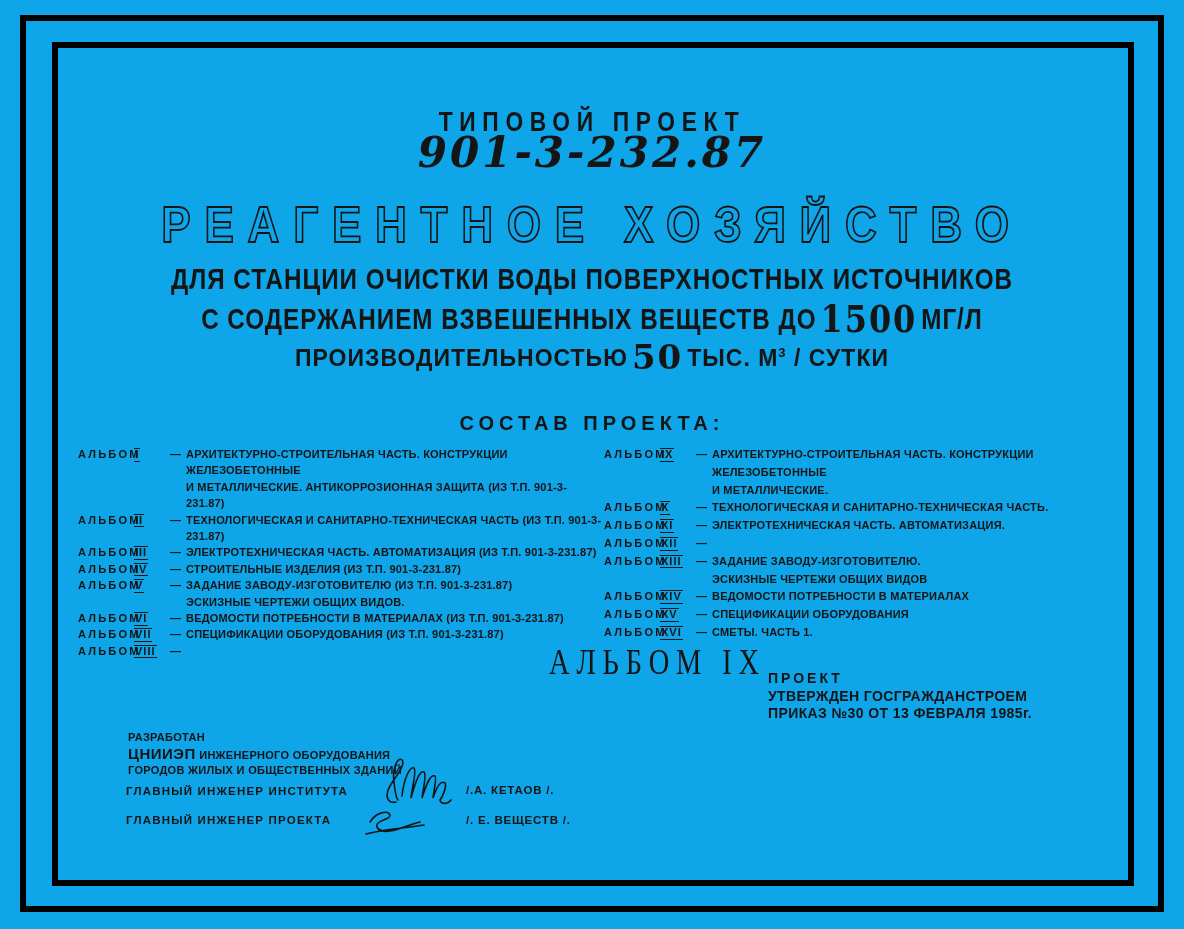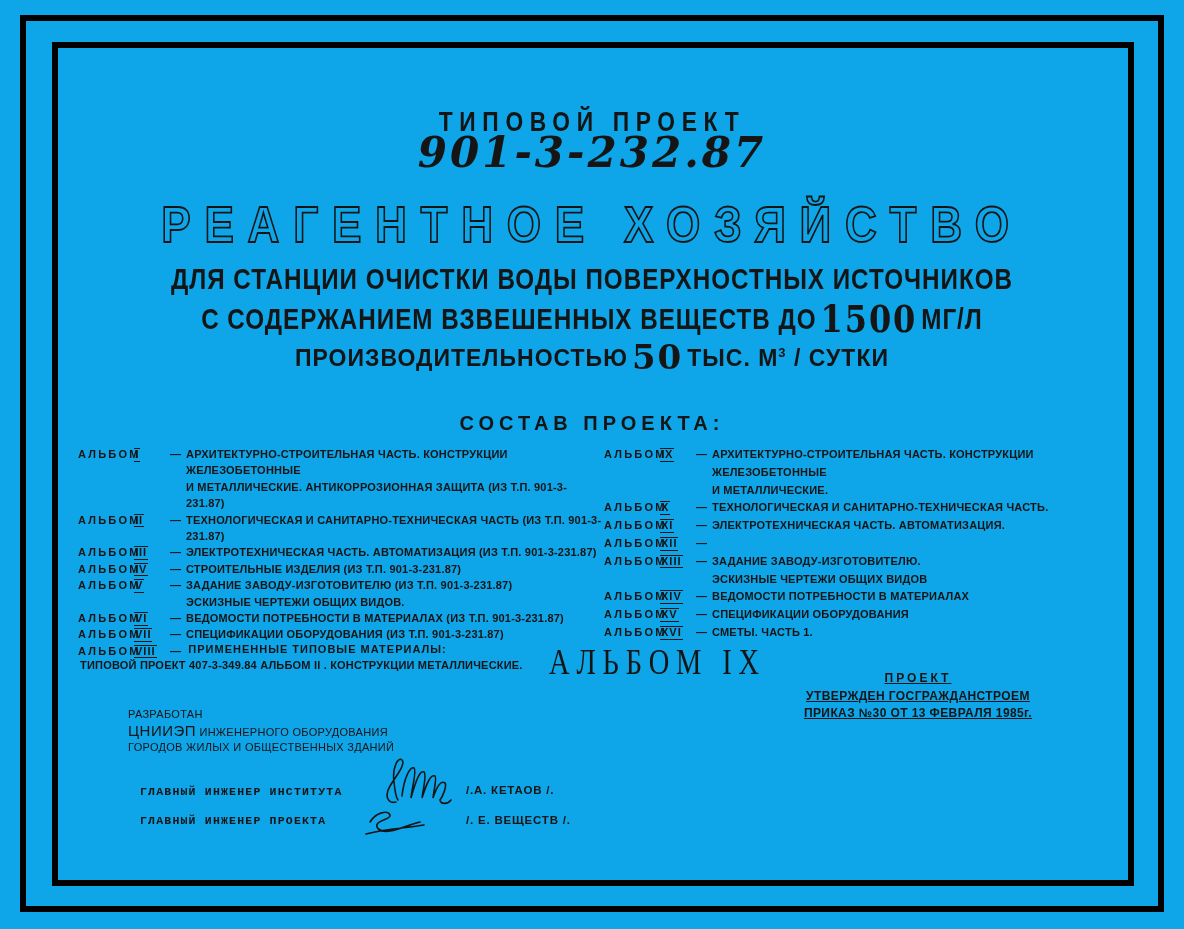--- a/index.html
+++ b/index.html
@@ -44,30 +44,30 @@
   .alb-text .cont:empty{display:none;}
   .alb-text .cont.deep{margin-left:44px;}
 
   .materials{position:absolute;left:80px;top:641px;width:475px;font-size:11px;font-weight:700;
         line-height:16px;}
   .materials .m-head{text-align:center;letter-spacing:1px;}
   .materials .m-line{text-align:left;letter-spacing:.2px;}
   .album-callout{position:absolute;left:549px;top:641px;font-size:29px;font-weight:400;
         letter-spacing:7px;font-family:"Liberation Serif",serif;white-space:nowrap;
         transform:scale(.98,1.25);transform-origin:top left;}
-  .approval{position:absolute;left:768px;top:670px;width:300px;text-align:center;
-        font-size:12px;font-weight:700;line-height:17.5px;letter-spacing:.4px;text-decoration:underline;}
+  .approval{position:absolute;left:768px;top:670px;width:300px;
+        font-size:14px;font-weight:700;line-height:17.5px;letter-spacing:.4px;}
   .approval .ap1{letter-spacing:3px;}
 
-  .developer{position:absolute;left:128px;top:707px;font-size:11px;font-weight:400;
+  .developer{position:absolute;left:128px;top:730px;font-size:11px;font-weight:700;
         line-height:15.5px;letter-spacing:.3px;white-space:nowrap;}
   .org-name{font-size:15px;letter-spacing:.5px;}
 
-  .roles{position:absolute;left:140px;top:777px;font-size:11.5px;font-weight:700;
-        letter-spacing:1.2px;line-height:29px;white-space:nowrap;font-family:Liberation Mono, monospace;}
+  .roles{position:absolute;left:126px;top:777px;font-size:11.5px;font-weight:700;
+        letter-spacing:1.2px;line-height:29px;white-space:nowrap;}
   .sig-names{position:absolute;left:466px;top:775px;font-size:11.5px;font-weight:700;
         letter-spacing:.8px;line-height:30px;white-space:nowrap;}
   .sig-svg{position:absolute;left:362px;top:752px;}
 </style>
 </head>
 <body>
 
 <div class="page">
   <div class="outer-frame"></div>
   <div class="inner-frame"></div>
@@ -174,24 +174,20 @@
       <span class="alb-text"><span>СПЕЦИФИКАЦИИ ОБОРУДОВАНИЯ</span></span>
     </div>
     <div class="album-row">
       <span class="alb-word">АЛЬБОМ</span>
       <span class="alb-num"><span class="roman">XVI</span></span>
       <span class="alb-dash">—</span>
       <span class="alb-text"><span>СМЕТЫ. ЧАСТЬ 1.</span></span>
     </div>
   </div>
 
-  <div class="materials">
-    <div class="m-head">ПРИМЕНЕННЫЕ ТИПОВЫЕ МАТЕРИАЛЫ:</div>
-    <div class="m-line">ТИПОВОЙ ПРОЕКТ 407-3-349.84 АЛЬБОМ II . КОНСТРУКЦИИ МЕТАЛЛИЧЕСКИЕ.</div>
-  </div>
 
   <div class="album-callout">АЛЬБОМ IX</div>
 
   <div class="approval">
     <div class="ap1">ПРОЕКТ</div>
     <div>УТВЕРЖДЕН ГОСГРАЖДАНСТРОЕМ</div>
     <div>ПРИКАЗ №30 ОТ 13 ФЕВРАЛЯ 1985г.</div>
   </div>
 
   <div class="developer">

